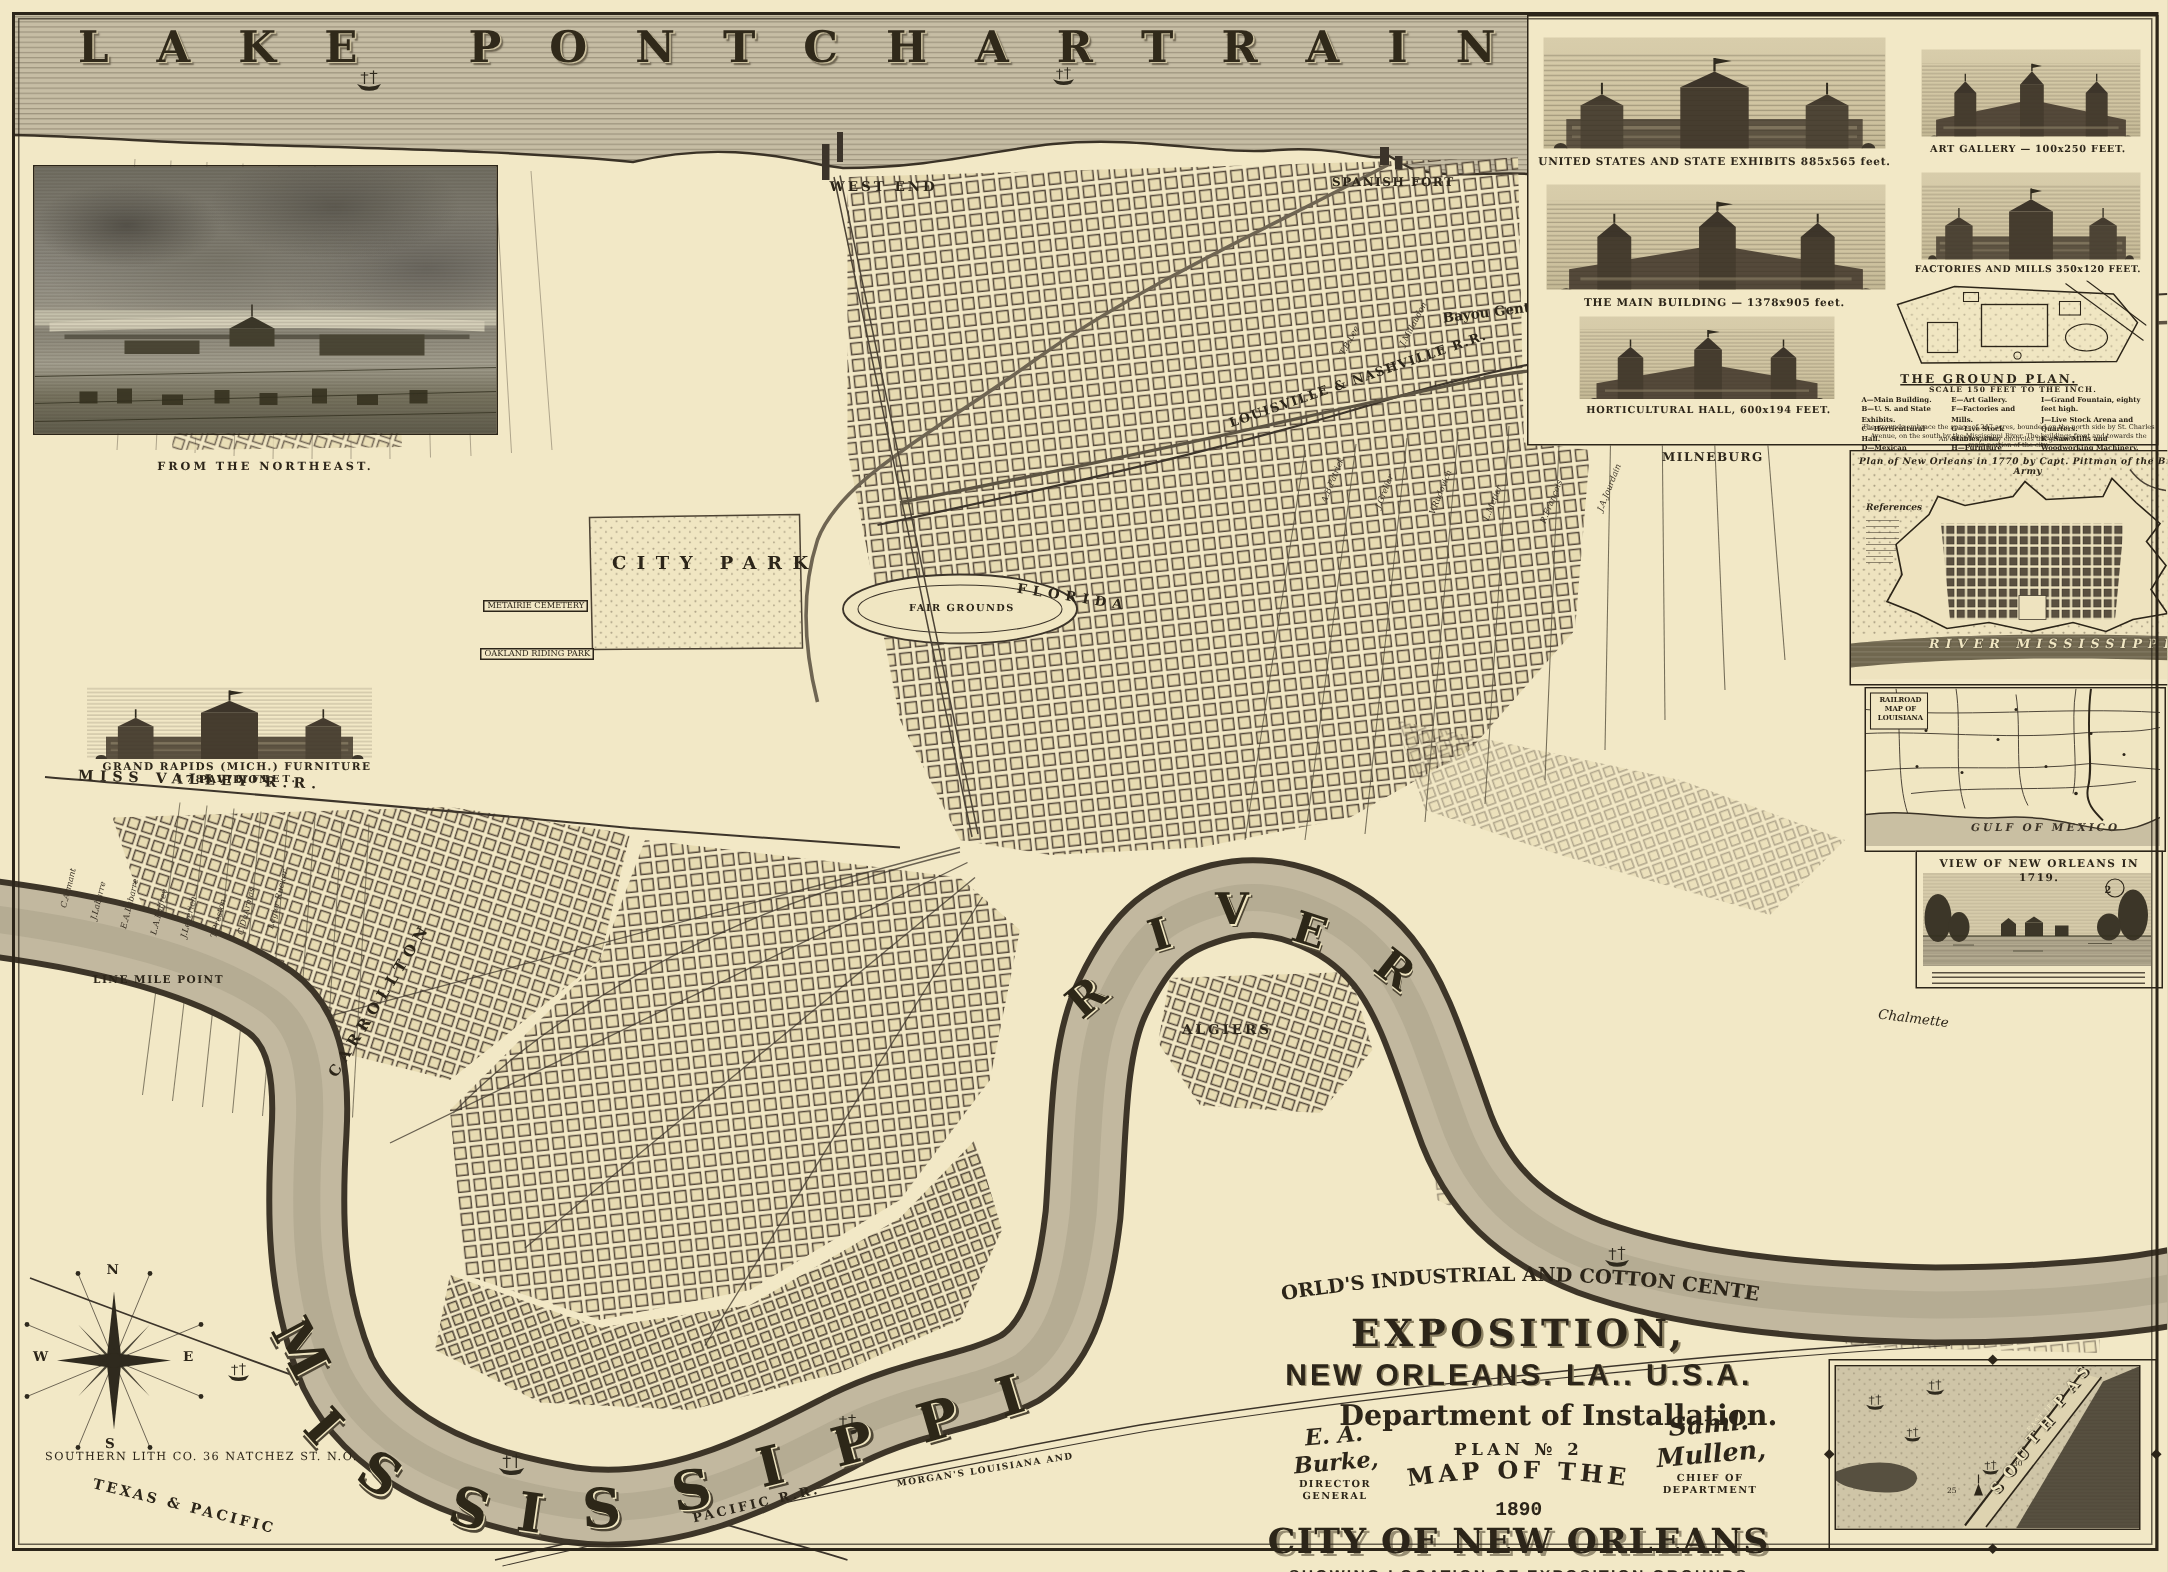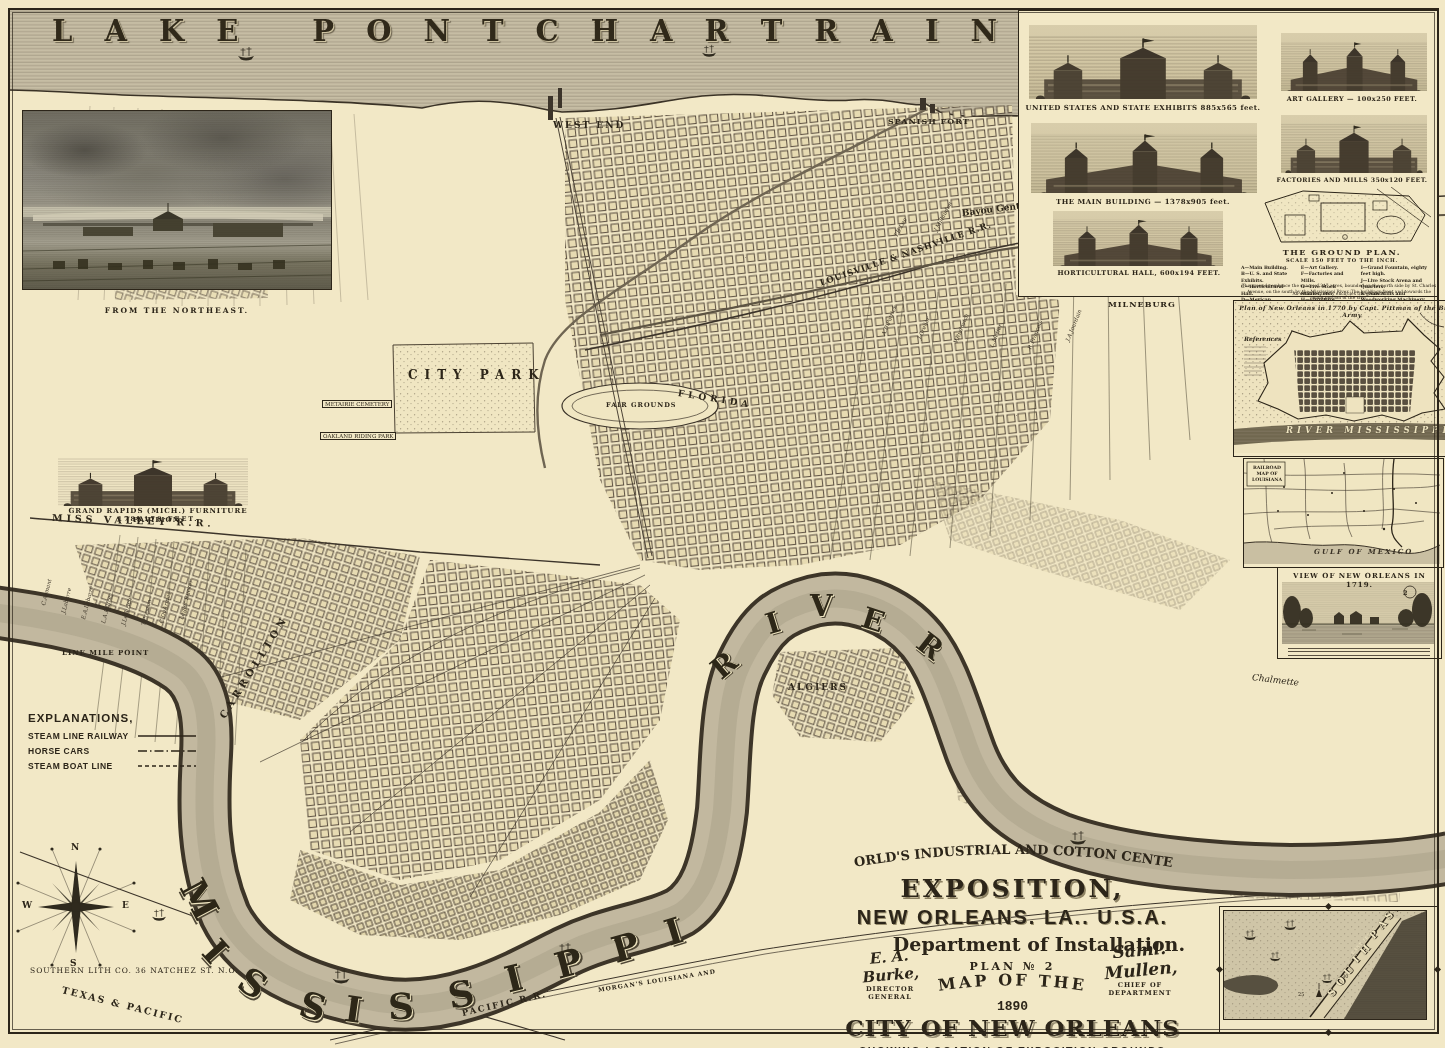--- a/index.html
+++ b/index.html
@@ -385,41 +385,20 @@
     .lots-uptown span:nth-child(1){left:46px;top:600px;transform:rotate(-76deg);}
     .lots-uptown span:nth-child(2){left:66px;top:608px;transform:rotate(-76deg);}
     .lots-uptown span:nth-child(3){left:86px;top:614px;transform:rotate(-76deg);}
     .lots-uptown span:nth-child(4){left:106px;top:618px;transform:rotate(-76deg);}
     .lots-uptown span:nth-child(5){left:126px;top:620px;transform:rotate(-76deg);}
     .lots-uptown span:nth-child(6){left:146px;top:620px;transform:rotate(-76deg);}
     .lots-uptown span:nth-child(7){left:164px;top:618px;transform:rotate(-76deg);}
     .lots-uptown span:nth-child(8){left:184px;top:614px;transform:rotate(-76deg);}
   </style>
 
-  <div class="legend">
-    <h4>EXPLANATIONS,</h4>
-    <div class="row">
-      <span class="t">STEAM LINE RAILWAY</span>
-      <svg width="62" height="8">
-          <line x1="2" y1="4" x2="60" y2="4" stroke="#2c2519" stroke-width="1.6"></line>
-        </svg>
-    </div>
-    <div class="row">
-      <span class="t">HORSE CARS</span>
-      <svg width="62" height="8">
-          <line x1="2" y1="4" x2="60" y2="4" stroke="#2c2519" stroke-width="1.3" stroke-dasharray="9 3 1.5 3"></line>
-        </svg>
-    </div>
-    <div class="row">
-      <span class="t">STEAM BOAT LINE</span>
-      <svg width="62" height="8">
-          <line x1="2" y1="4" x2="60" y2="4" stroke="#2c2519" stroke-width="1.3" stroke-dasharray="4 3"></line>
-        </svg>
-    </div>
-  </div>
 
   <div class="inset" style="left:22px;top:110px;width:310px;height:212px;background:transparent;">
     <div class="engr persp frame" style="width:308px;height:178px;">
       <svg viewBox="0 0 308 178">
         <rect x="0" y="96" width="308" height="10" fill="#c7c2ad" opacity=".9"></rect>
         <path d="M10,104 C80,100 180,98 300,103 L300,110 C200,106 90,108 10,110 Z" fill="#d9d4bd" opacity=".85"></path>
         <rect x="20" y="112" width="270" height="3" fill="#3c382c" opacity=".6"></rect>
         <rect x="130" y="108" width="30" height="12" fill="#44402f"></rect>
         <polygon points="130,108 145,100 160,108" fill="#3a3628"></polygon>
         <rect x="190" y="112" width="70" height="14" fill="#4a4635"></rect>
@@ -496,21 +475,21 @@
       <polygon points="6,16 44,4 150,9 166,28 152,54 22,55" fill="url(#stip)" opacity=".35"></polygon>
       <rect x="62" y="16" width="44" height="28" fill="none" stroke="#2c2519" stroke-width=".9"></rect>
       <rect x="26" y="28" width="20" height="20" fill="none" stroke="#2c2519" stroke-width=".8"></rect>
       <ellipse cx="132" cy="38" rx="14" ry="9" fill="none" stroke="#2c2519" stroke-width=".8"></ellipse>
       <rect x="114" y="14" width="14" height="9" fill="none" stroke="#2c2519" stroke-width=".7"></rect>
       <rect x="50" y="8" width="10" height="6" fill="none" stroke="#2c2519" stroke-width=".7"></rect>
       <line x1="118" y1="2" x2="170" y2="40" stroke="#2c2519" stroke-width=".7"></line>
       <line x1="132" y1="0" x2="172" y2="30" stroke="#2c2519" stroke-width=".7"></line>
       <circle cx="86" cy="50" r="2.4" fill="none" stroke="#2c2519" stroke-width=".7"></circle>
     </svg>
-    <div class="cap" style="left:228px;top:236px;width:190px;font-size:8px;letter-spacing:1.5px;">THE GROUND PLAN.</div>
+    <div class="cap" style="left:212px;top:236px;width:190px;font-size:8px;letter-spacing:1.5px;text-decoration:underline;">THE GROUND PLAN.</div>
     <div class="cap" style="left:228px;top:246px;width:190px;font-size:5px;letter-spacing:.8px;">SCALE 150 FEET TO THE INCH.</div>
     <div class="gp-key" style="left:222px;top:254px;width:196px;">
       <div style="width:56px;">
           <span>A—Main Building.</span>
           <span>B—U. S. and State Exhibits.</span>
           <span>C—Horticultural Hall.</span>
           <span>D—Mexican Buildings.</span>
         </div>
       <div style="width:56px;">
           <span>E—Art Gallery.</span>

